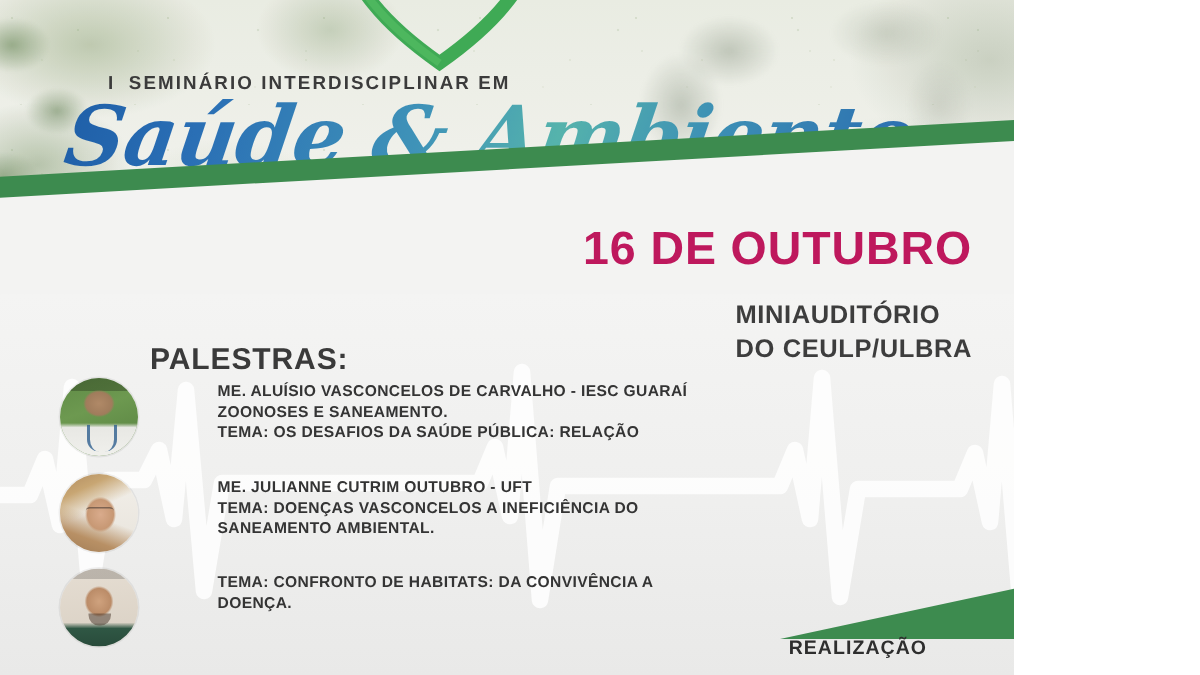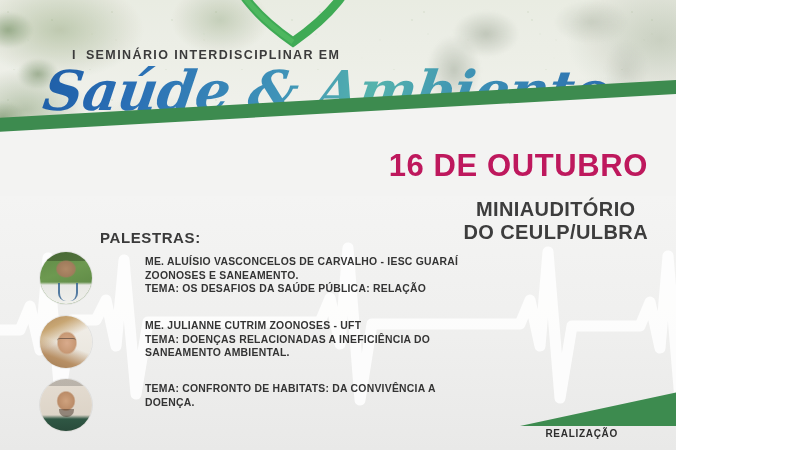--- a/index.html
+++ b/index.html
@@ -138,21 +138,21 @@
     position: absolute;
     left: 0; top: 200px;
     width: 800px; height: 250px;
     opacity: 0.95;
   }
 
   
   .palestras-label {
     position: absolute;
     left: 100px; top: 229px;
-    font-size: 15px;
+    font-size: 20px;
     font-weight: 700;
     letter-spacing: 0.6px;
     color: #3a3a3a;
   }
   .speaker {
     position: absolute;
     left: 40px;
     width: 400px;
   }
   .speaker-photo {
@@ -236,41 +236,41 @@
     font-size: 31px;
     font-weight: 700;
     letter-spacing: 0.6px;
     color: #be185d;
     text-align: center;
     white-space: nowrap;
   }
   .venue {
     position: absolute;
     right: 28px; top: 198px;
-    font-size: 20px;
+    font-size: 17px;
     font-weight: 700;
     letter-spacing: 0.4px;
     color: #3d3d3d;
-    text-align: center;
+    text-align: left;
     line-height: 23px;
   }
   .venue .ln { display: block; white-space: nowrap; }
 
   
   .bottom-wedge {
     position: absolute;
     left: 0; bottom: 0;
     width: 800px; height: 90px;
     overflow: hidden;
     pointer-events: none;
   }
   .realizacao {
     position: absolute;
     right: 58px; bottom: 11px;
-    font-size: 10px;
+    font-size: 13px;
     font-weight: 700;
     letter-spacing: 0.7px;
     color: #2e2e2e;
     white-space: nowrap;
   }
 </style>
 </head>
 <body>
 
 <div id="poster">
@@ -318,22 +318,22 @@
       <span class="ln">ZOONOSES E SANEAMENTO.</span>
       <span class="ln">TEMA: OS DESAFIOS DA SAÚDE PÚBLICA: RELAÇÃO</span>
     </div>
   </div>
 
   <div class="speaker" style="top:316px;">
     <div class="speaker-photo">
         <div class="p2"></div>
       </div>
     <div class="speaker-text">
-      <span class="ln">ME. JULIANNE CUTRIM ZOONOSES - UFT</span>
-      <span class="ln">TEMA: DOENÇAS RELACIONADAS A INEFICIÊNCIA DO</span>
+      <span class="ln">ME. JULIANNE CUTRIM OUTUBRO - UFT</span>
+      <span class="ln">TEMA: DOENÇAS VASCONCELOS A INEFICIÊNCIA DO</span>
       <span class="ln">SANEAMENTO AMBIENTAL.</span>
     </div>
   </div>
 
   <div class="speaker" style="top:379px;">
     <div class="speaker-photo">
         <div class="p3"></div>
       </div>
     <div class="speaker-text">
       <span class="ln">TEMA: CONFRONTO DE HABITATS: DA CONVIVÊNCIA A</span>

